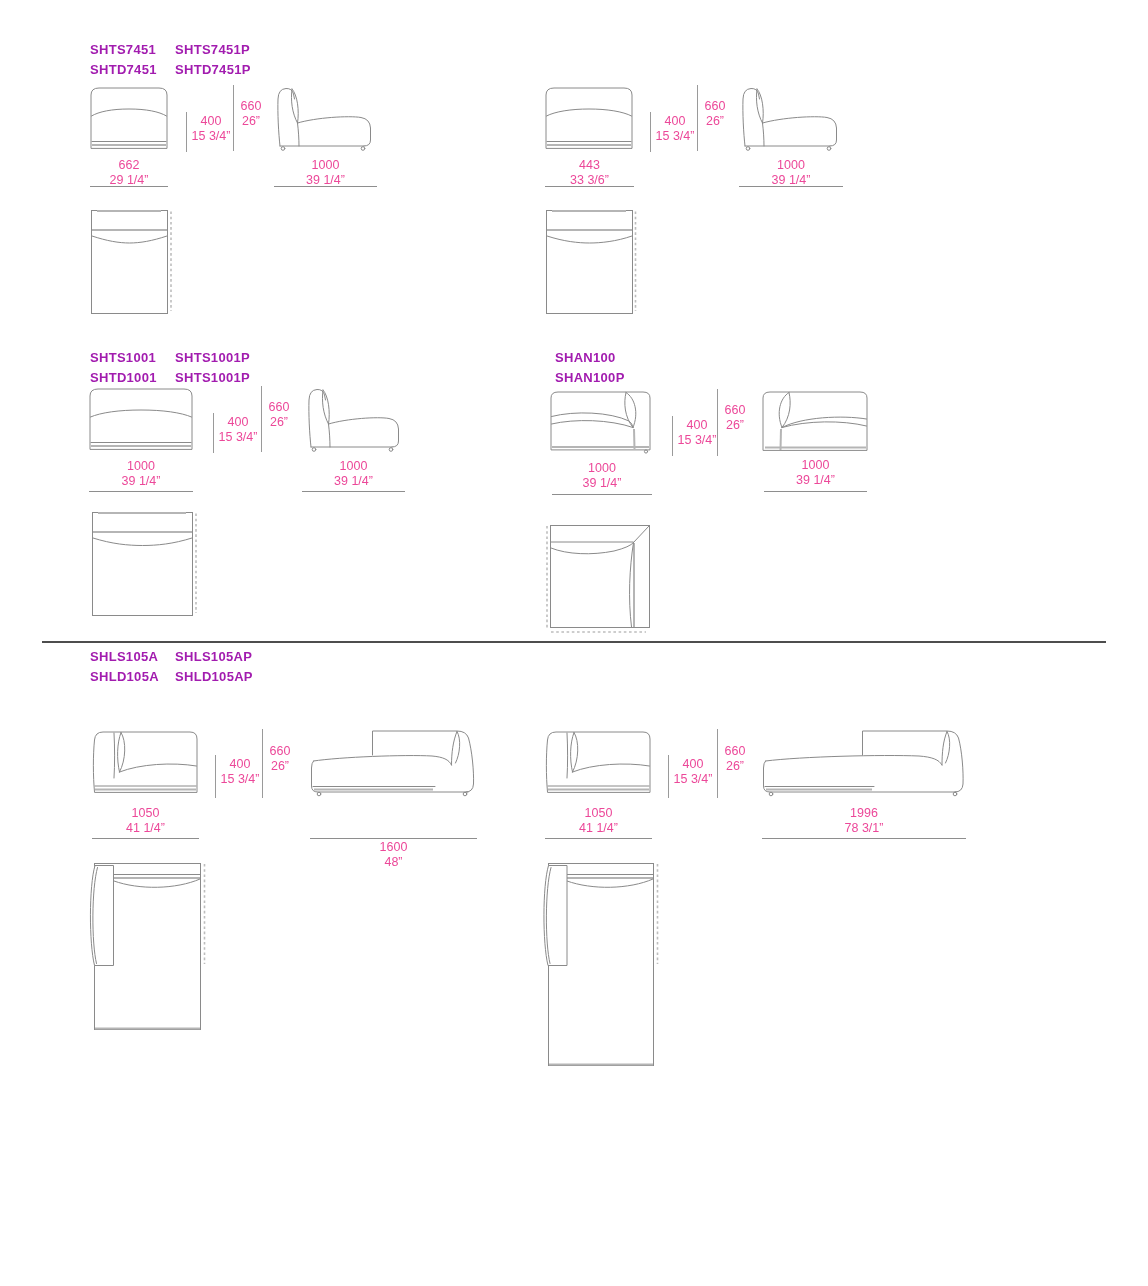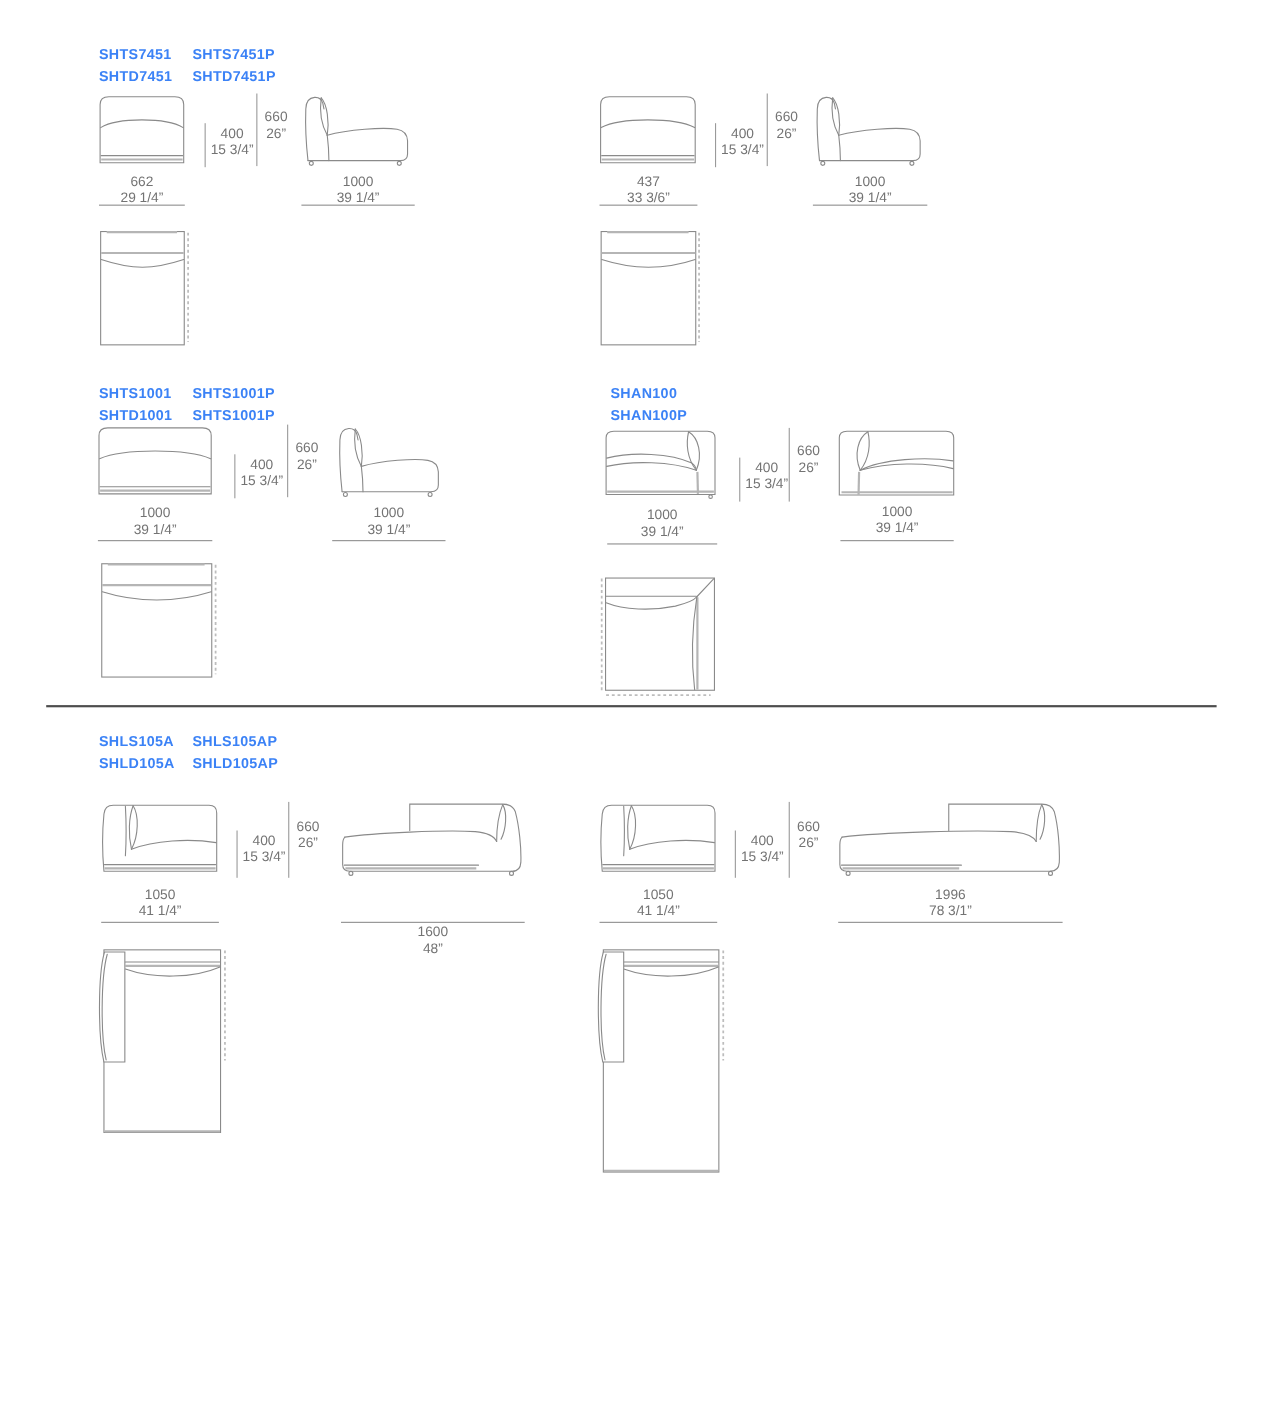--- a/index.html
+++ b/index.html
@@ -1,23 +1,23 @@
 <!DOCTYPE html>
 <html><head>
 <meta charset="utf-8">
 <style>
   * { margin:0; padding:0; box-sizing:border-box; }
   html,body { background:#fff; }
   body { font-family:"Liberation Sans", sans-serif; }
   .page { position:relative; width:1148px; height:1286px; background:#ffffff; overflow:hidden; }
   .abs { position:absolute; }
-  .codes { font-weight:bold; font-size:13px; color:#3b82f6; line-height:20px; letter-spacing:.3px; white-space:nowrap; }
+  .codes { font-weight:bold; font-size:13px; color:#a21caf; line-height:20px; letter-spacing:.3px; white-space:nowrap; }
   .codes .row { display:flex; }
   .codes .c1 { display:inline-block; width:85px; }
-  .dim { font-size:12.5px; color:#737373; line-height:14.5px; text-align:center; white-space:nowrap; }
+  .dim { font-size:12.5px; color:#ec4899; line-height:14.5px; text-align:center; white-space:nowrap; }
   .dim .b { display:block; }
   .vline { border-left:1px solid #9a9a9a; width:0; }
   .hline { border-top:1px solid #8e8e8e; height:0; }
   .divider { border-top:2px solid #4d4d4d; height:0; }
   svg { display:block; overflow:visible; }
   .s  { stroke:#8a8a8a; fill:none; stroke-width:1; stroke-linecap:round; }
   .sg { stroke:#b5b5b5; fill:none; stroke-width:2; }
   .sw { stroke:#8a8a8a; fill:#ffffff; stroke-width:1; }
   .dash { stroke:#bdbdbd; fill:none; stroke-width:1.6; stroke-dasharray:2.6 2.6; }
 </style>
@@ -100,21 +100,21 @@
     <path class="s" d="M9,61 C7.5,48 6.5,28 7,14 Q7.3,4 15,3.5 Q21,3.2 22.5,9 L23.5,14"></path>
     <path class="s" d="M21,4 C19.5,15 21,28 26.5,38"></path>
     <path class="s" d="M21,4 C26.5,10 28.5,26 26.5,38"></path>
     <path class="s" d="M26.5,38 C46,32.5 79,30.5 91,32.5 Q100,34 100.5,43 L100.5,55 Q100.5,61 94,61"></path>
     <path class="s" d="M26.5,38 C27.5,46 28,54 28,61"></path>
     <path class="s" d="M9,61 L94,61"></path>
     <circle class="s" cx="12" cy="63.5" r="1.8"></circle>
       <circle class="s" cx="93" cy="63.5" r="1.8"></circle>
   </svg>
   <div class="dim abs" style="left:545px;top:158px;width:89px">
-    <span class="b">437</span>
+    <span class="b">443</span>
     <span class="b">33 3/6”</span>
   </div>
   <div class="hline abs" style="left:545px;top:186px;width:89px"></div>
   <div class="dim abs" style="left:739px;top:158px;width:104px">
     <span class="b">1000</span>
     <span class="b">39 1/4”</span>
   </div>
   <div class="hline abs" style="left:739px;top:186px;width:104px"></div>
   <svg class="abs" style="left:546px;top:209px" width="93" height="107" viewBox="0 0 93 107">
     <rect class="s" x="0.5" y="1.5" width="86" height="103"></rect>
@@ -231,21 +231,21 @@
     <path class="sg" d="M92,20 L92,104"></path>
     <path class="s" d="M91.5,19.5 L107,3"></path>
     <path class="s" d="M9,25 C25,31.5 50,32.5 72,28 Q88,24 91.5,19.5"></path>
     <path class="s" d="M91.5,19.5 C87.5,45 86,75 89.5,104"></path>
     <path class="dash" d="M5,3 L5,105"></path>
     <path class="dash" d="M9,109 L104,109"></path>
   </svg>
 
   <div class="divider abs" style="left:42px;top:641px;width:1064px"></div>
 
-  <div class="codes abs" style="left:90px;top:664px">
+  <div class="codes abs" style="left:90px;top:647px">
     <div class="row">
         <span class="c1">SHLS105A</span>
         <span>SHLS105AP</span>
       </div>
     <div class="row">
         <span class="c1">SHLD105A</span>
         <span>SHLD105AP</span>
       </div>
   </div>
   <svg class="abs" style="left:92px;top:729px" width="107" height="70" viewBox="0 0 107 70">

